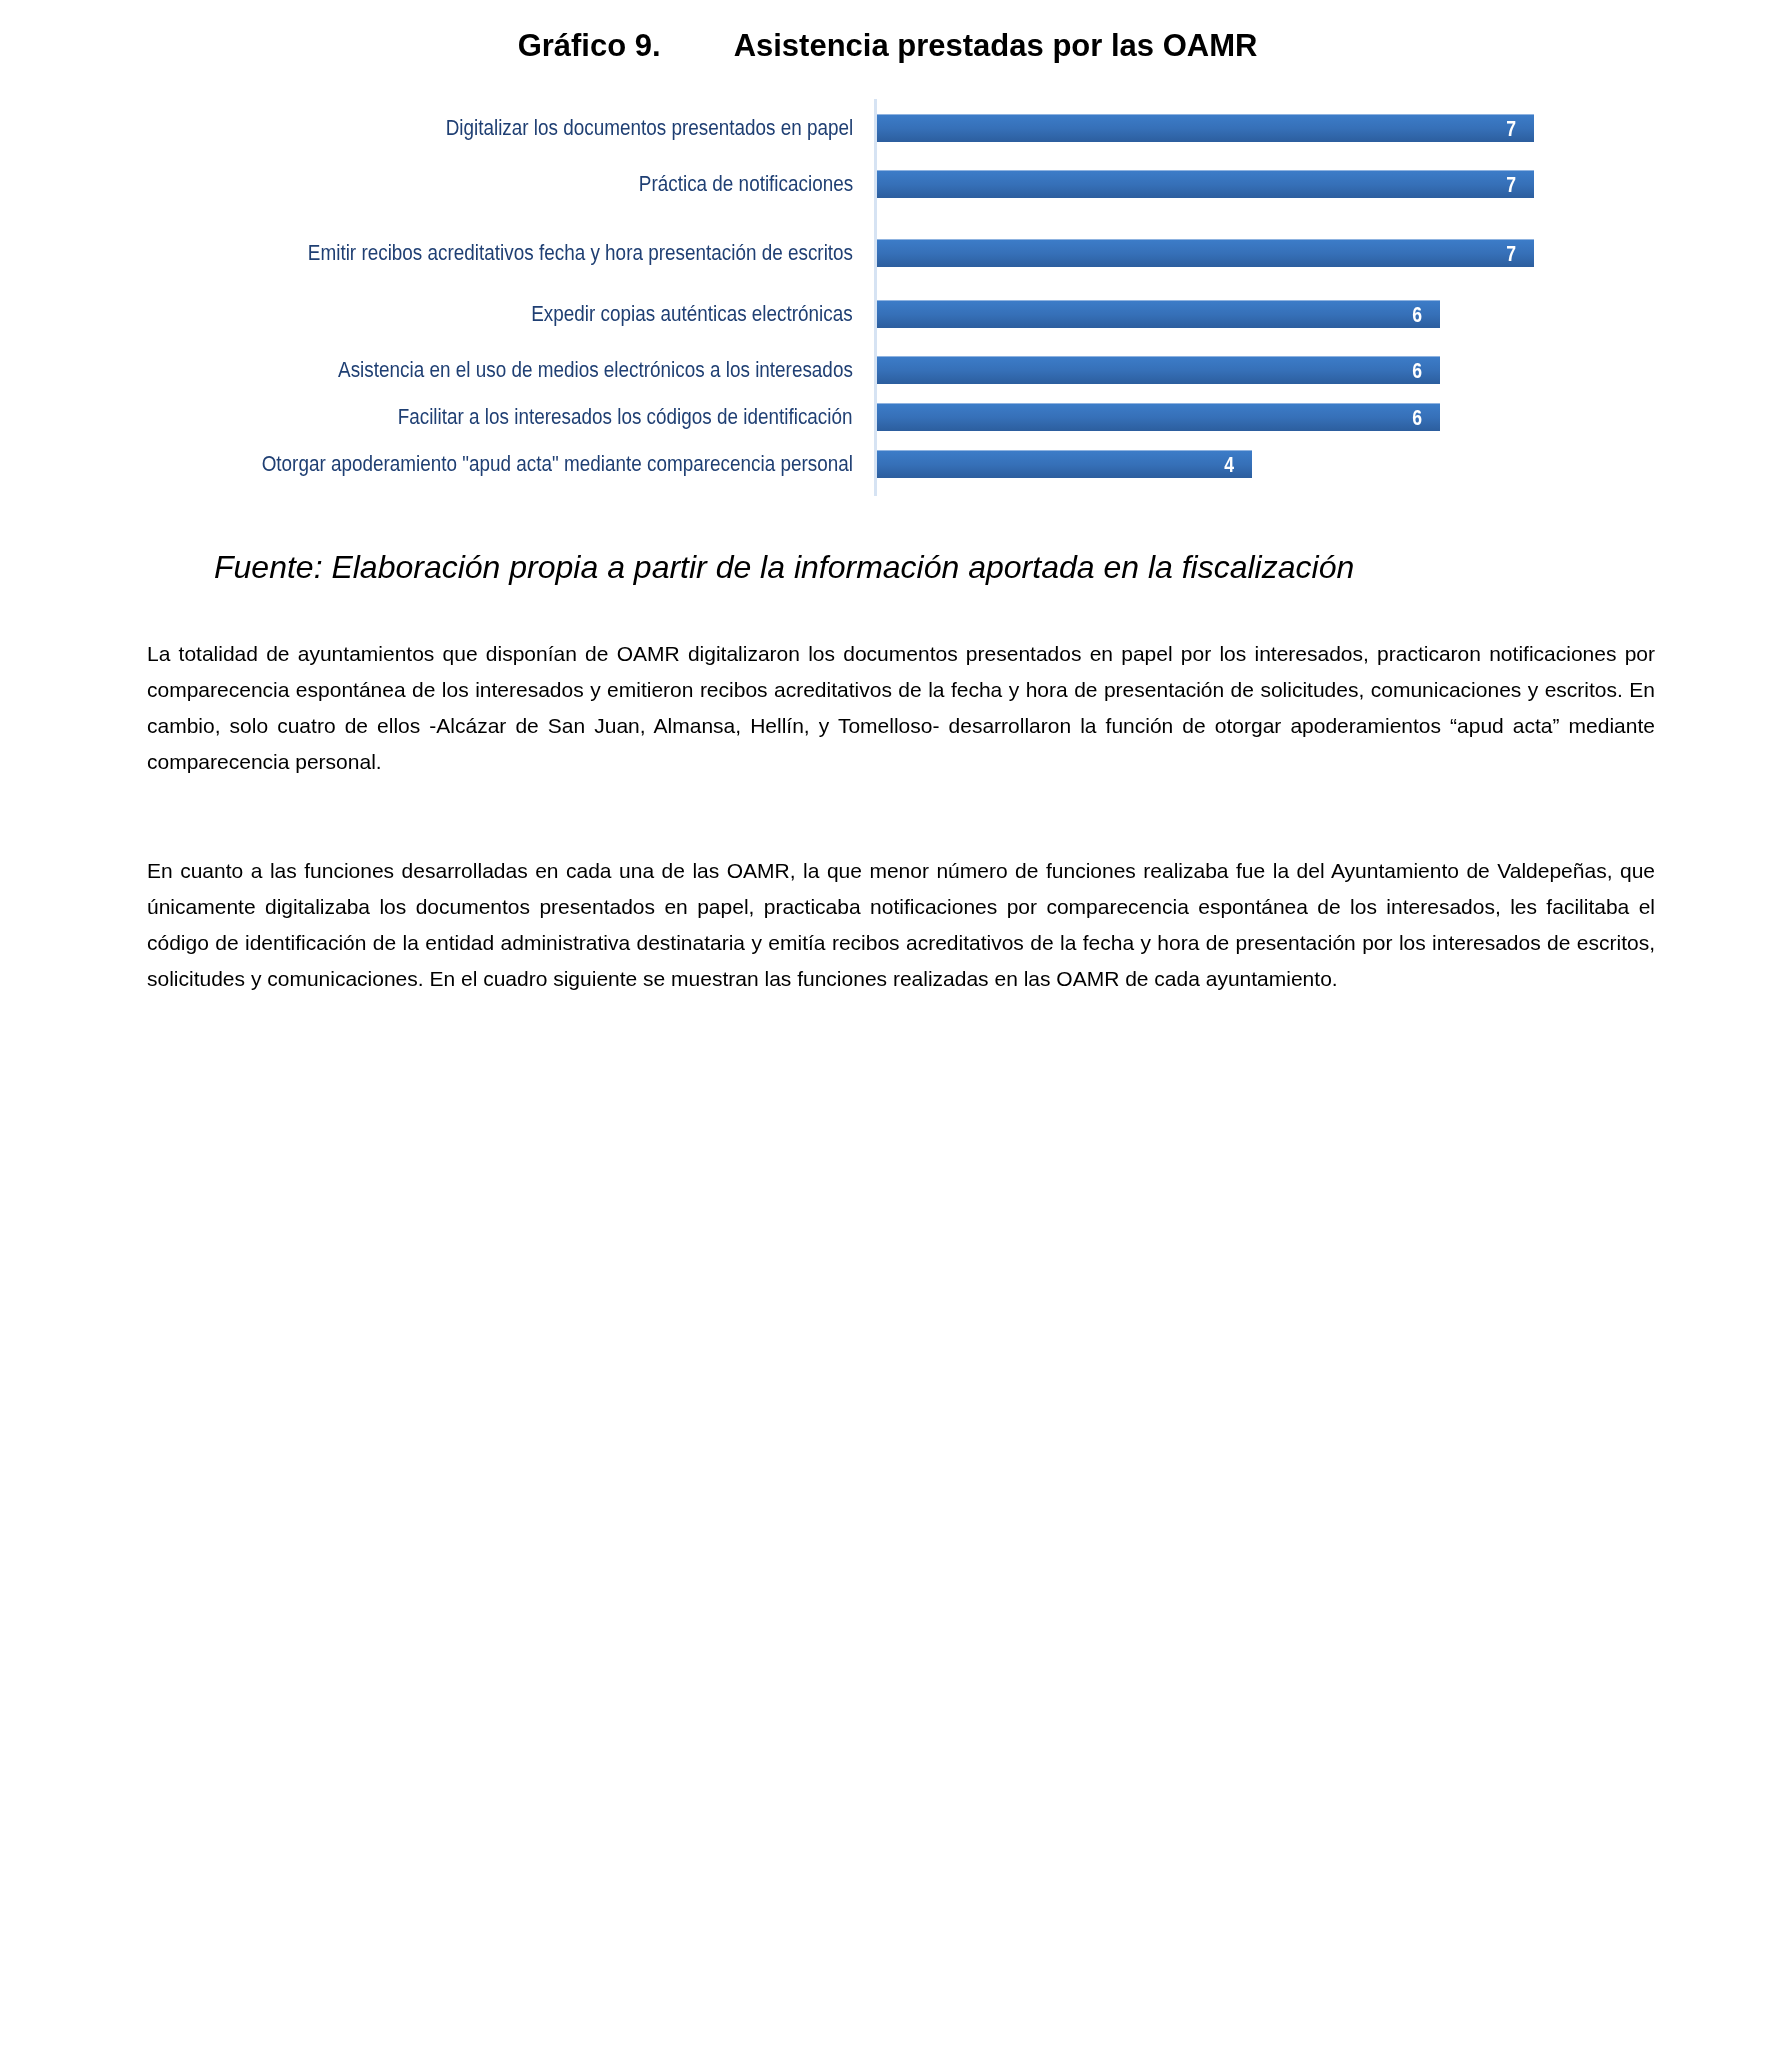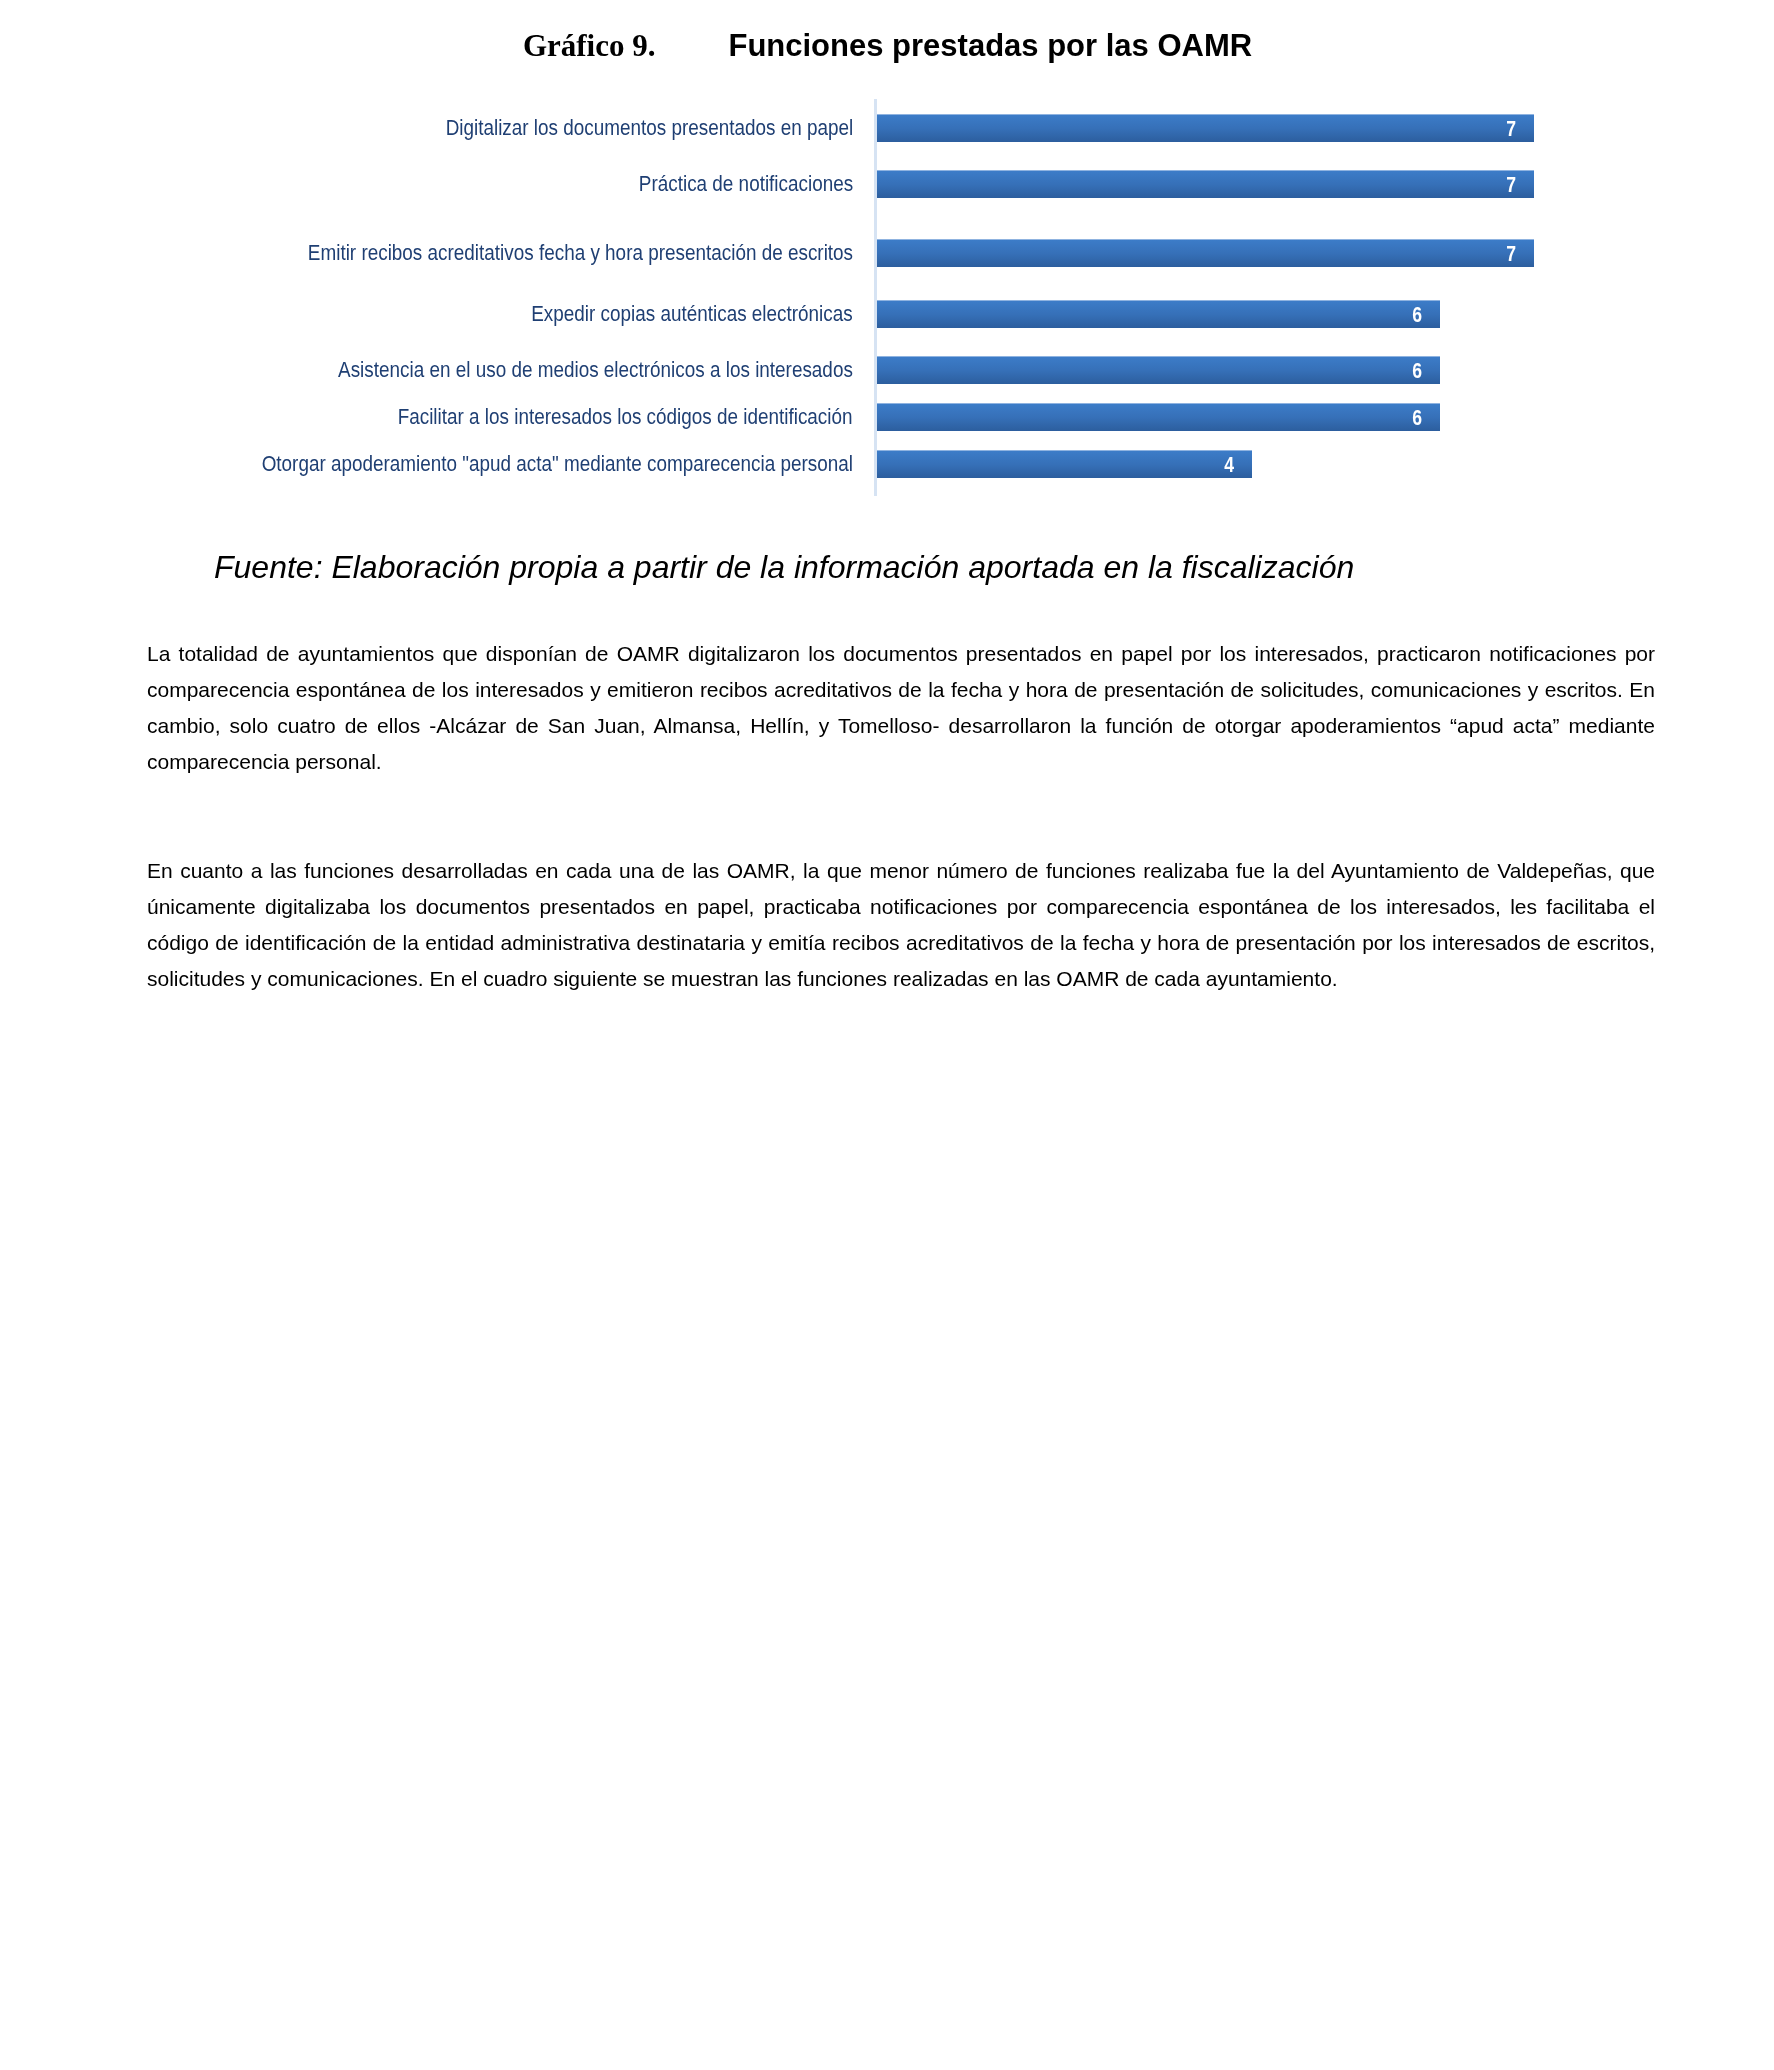--- a/index.html
+++ b/index.html
@@ -1,20 +1,20 @@
 <!DOCTYPE html>
 <html style="font-size:13.4px"><head>
 <meta charset="utf-8">
 <style>
   html, body { margin: 0; padding: 0; background: #ffffff; }
   body { width: 1775px; height: 2071px; position: relative; overflow: hidden;
          font-family: "Liberation Sans", sans-serif; color: #000; }
   .title { position: absolute; top: 28px; left: 0; width: 1775px; text-align: center;
            font-weight: bold; font-size: 31px; }
-  .title .num { display: inline-block; margin-right: 73px; font-family: Liberation Serif, serif; }
+  .title .num { display: inline-block; margin-right: 73px; }
   .chart { position: absolute; top: 99px; left: 0; width: 1628px; height: 401px; }
   .axis { position: absolute; left: 874px; top: 0; width: 2.5px; height: 397px; background: #d6e3f3; }
   .row { position: absolute; left: 0; width: 1775px; height: 28px; }
   .label { position: absolute; right: calc(1775px - 853px); top: 0; line-height: 28px;
            font-size: 22.5px; color: #1f3f73; white-space: nowrap;
            font-family: "Liberation Sans Narrow", "Liberation Sans", sans-serif;
            transform: scaleX(0.84); transform-origin: right center; }
   .bar { position: absolute; left: 877px; top: 0; height: 27.6px;
          background: linear-gradient(to bottom, #3c7cc8 0%, #3670b8 50%, #2c5e9e 100%);
          border-top: 0.8px solid #8fb3e0; box-sizing: border-box; }
@@ -23,21 +23,21 @@
   .source { position: absolute; top: 549px; left: 214px; font-style: italic; font-size: 32px; }
   .para { position: absolute; left: 147px; width: 1508px; font-size: 21px; line-height: 36px;
           text-align: justify; }
   .p1 { top: 615px; }
   .p2 { top: 832px; }
 </style>
 </head>
 <body>
 
 <div class="title">
-  <span class="num">Gráfico 9.</span><span>Funciones prestadas por las OAMR</span>
+  <span class="num">Gráfico 9.</span><span>Asistencia prestadas por las OAMR</span>
 </div>
 
 <div class="chart">
   <div class="axis"></div>
 
   <div class="row" style="top:15px">
     <span class="label">Digitalizar los documentos presentados en papel</span>
     <div class="bar" style="width: 657px;">
         <span class="val">7</span>
       </div>

